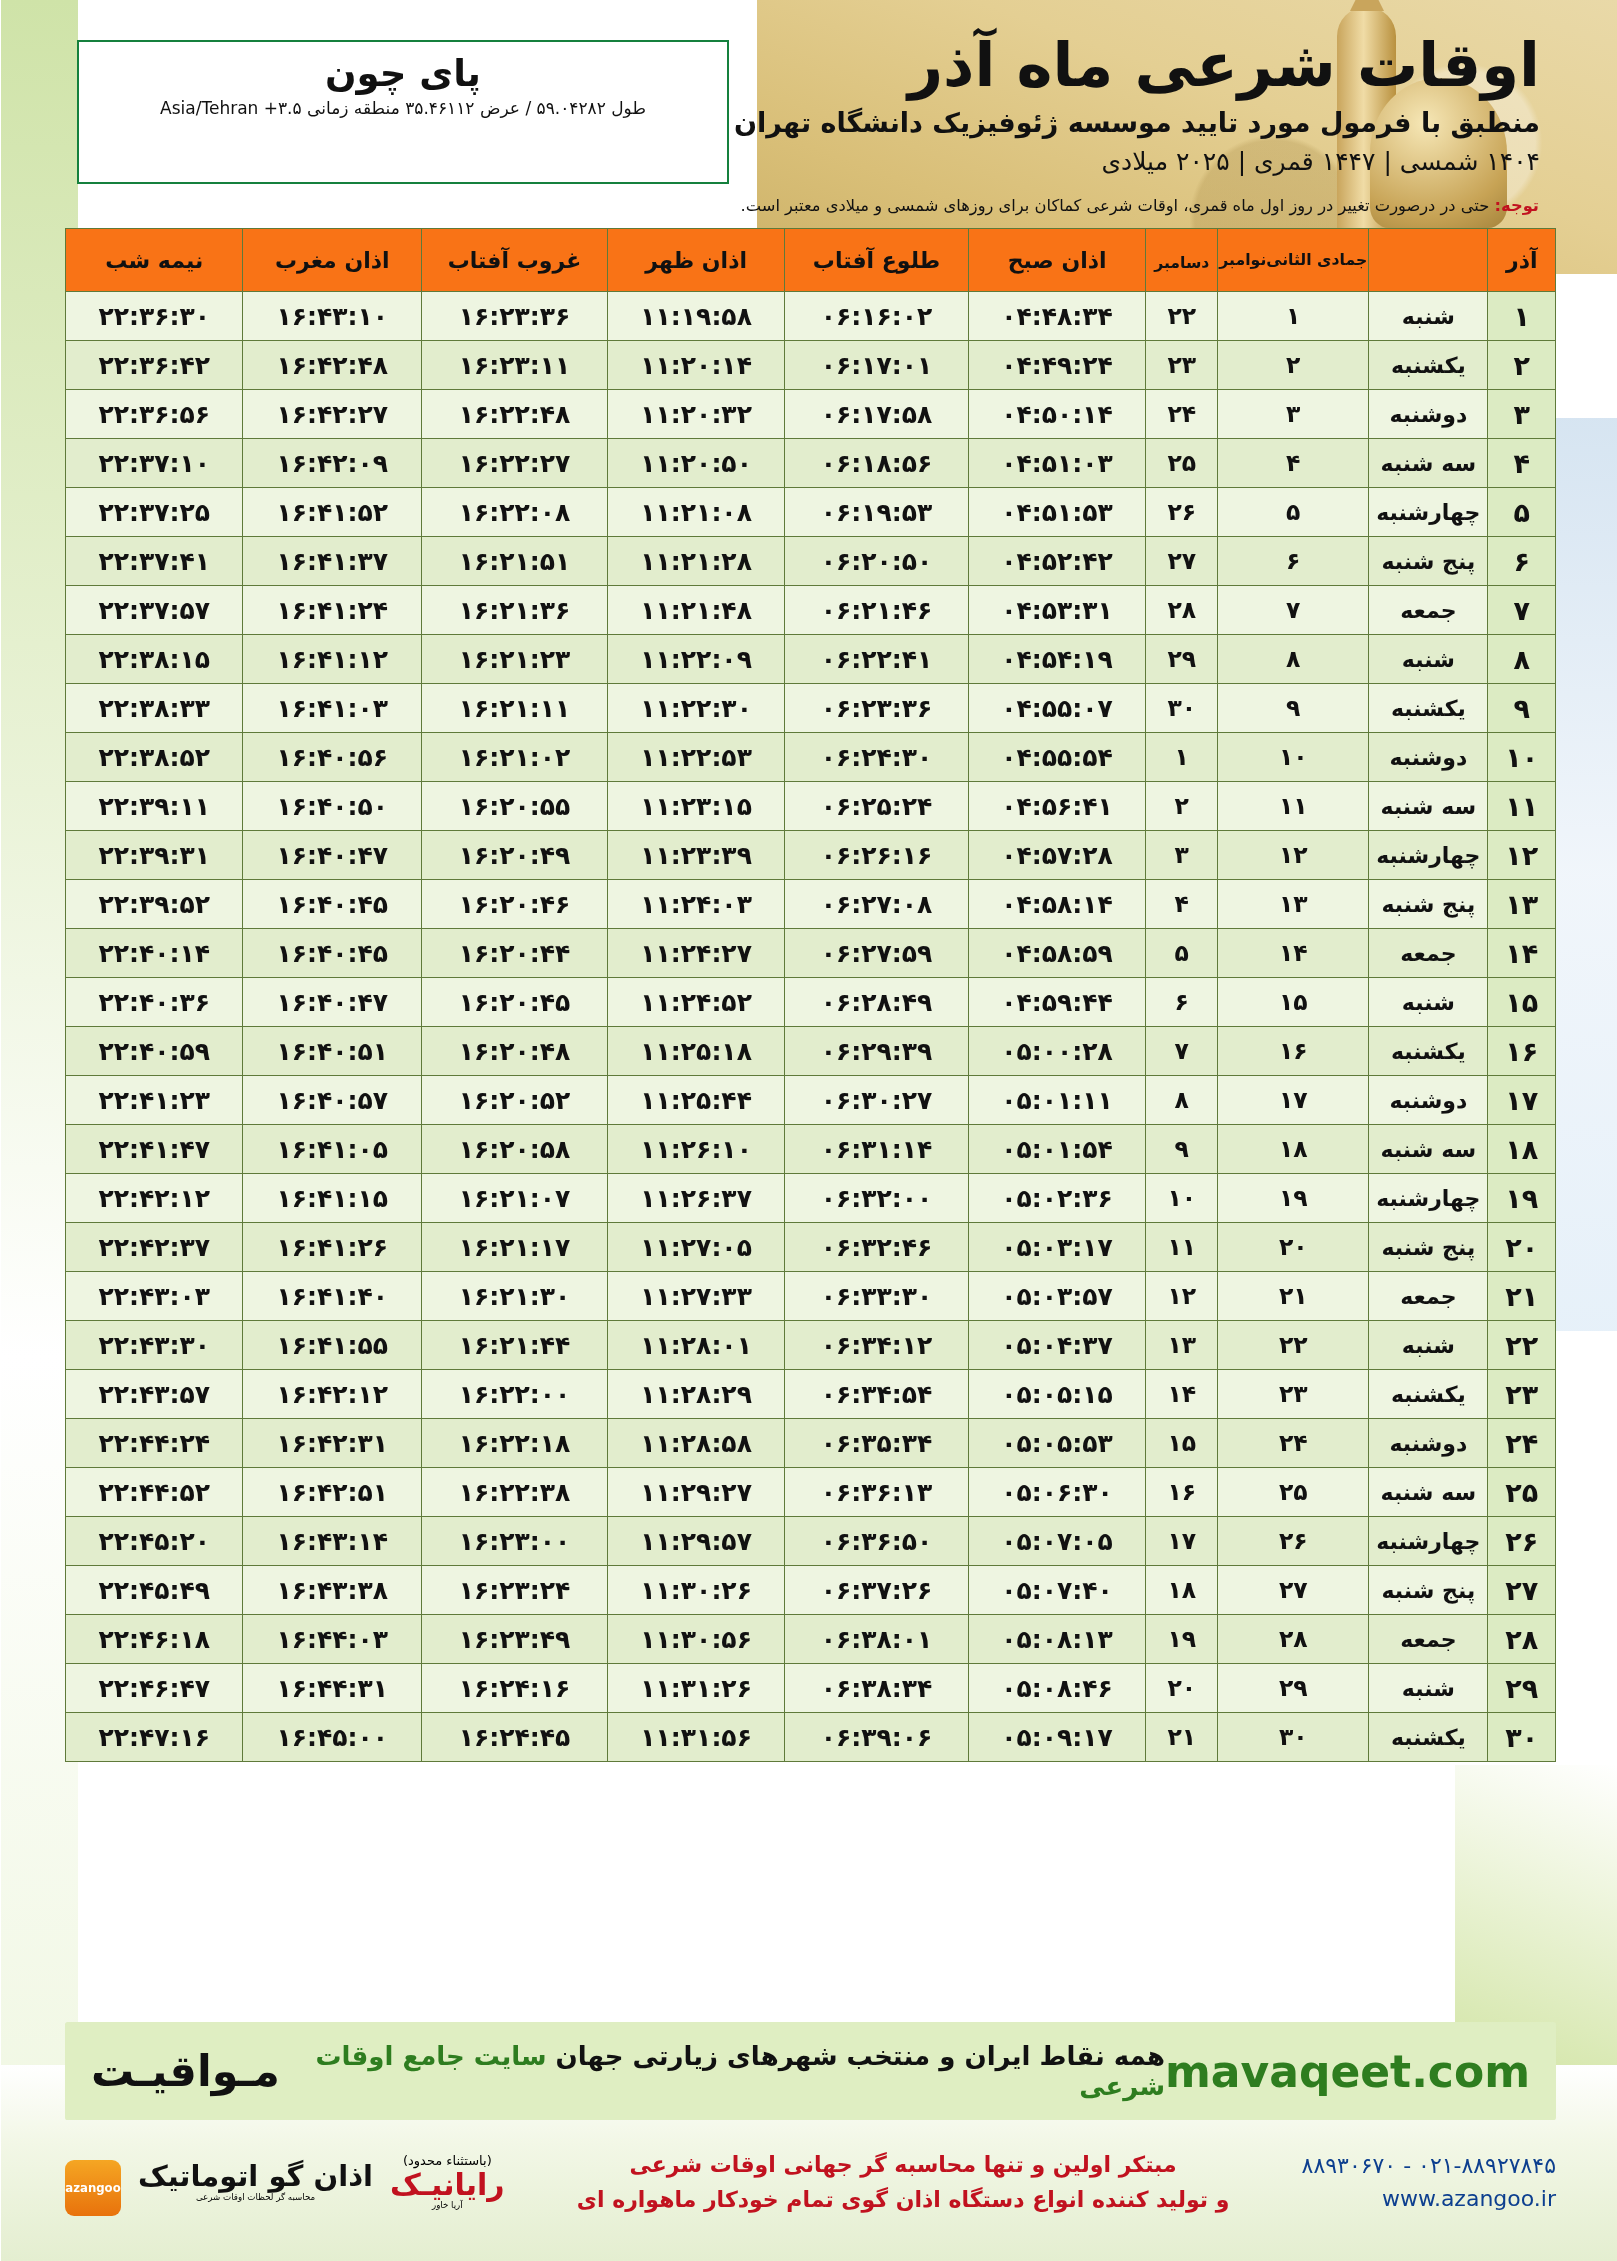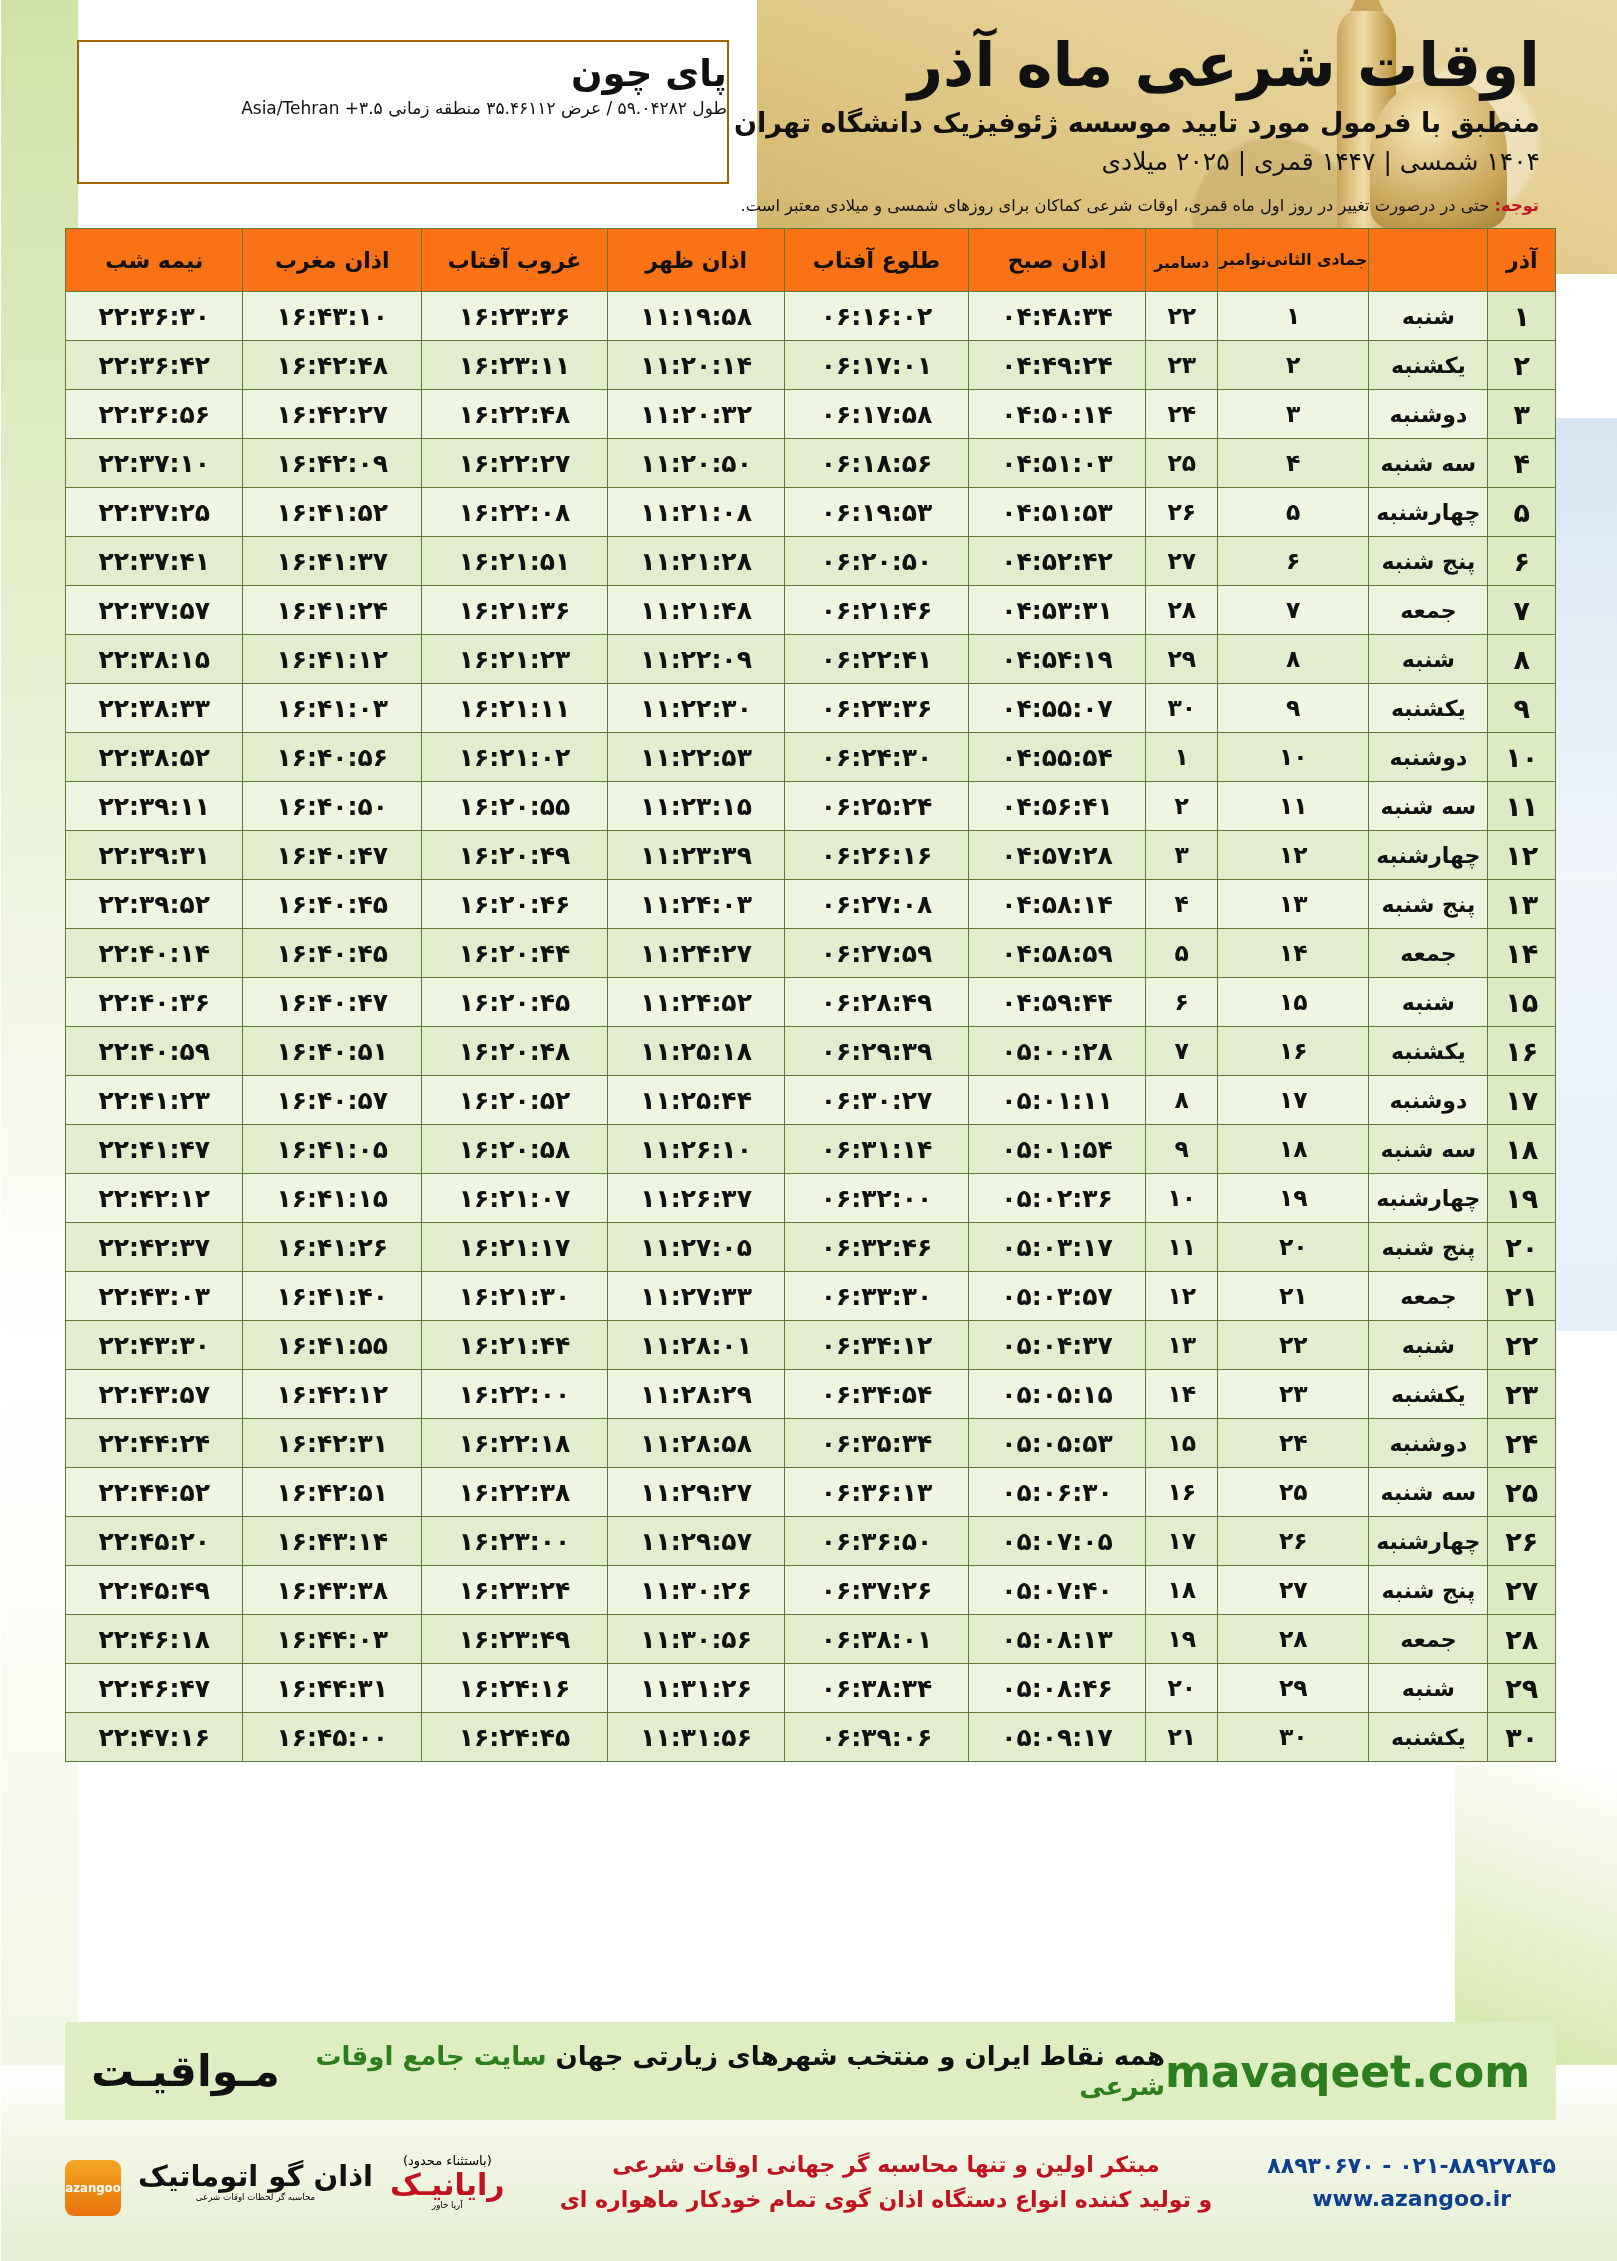--- a/index.html
+++ b/index.html
@@ -48,22 +48,22 @@
     position:absolute; right:0; bottom:0; width:163px; height:496px;
     background:linear-gradient(200deg, rgba(210,230,170,.0) 0%, #d6e7ad 60%, #c6dd95 100%);
   }
   .bg-blue-corner{
     position:absolute; right:0; top:418px; width:85px; height:913px;
     background:linear-gradient(180deg,#cfe0ef 0%, #eef4fa 50%, #e2eef8 100%);
     opacity:.85;
   }
   .location-box{
     position:absolute; left:77px; top:40px; width:652px; height:144px;
-    border:2px solid #a16207; background:rgba(255,255,255,.92);
-    box-sizing:border-box; text-align:right;
+    border:2px solid #15803d; background:rgba(255,255,255,.92);
+    box-sizing:border-box; text-align:center;
   }
   .loc-city{ font-size:37px; font-weight:bold; color:#111; margin-top:10.4px; letter-spacing:0.7px;}
   .loc-sub{ font-size:22px; color:#111; margin-top:6.5px;}
   .loc-geo{ font-size:17px; color:#111; margin-top:3px;}
 
   .title-wrap{
     position:absolute; right:78px; top:33px; width:848px; text-align:right;
   }
   .main-title{ font-size:61px; font-weight:bold; color:#111; line-height:1.05;}
   .sub-title{ font-size:27px; font-weight:bold; color:#111; margin-top:10.4px;}
@@ -122,21 +122,21 @@
   }
   .site-name{ font-size:44px; font-weight:bold; color:#2e7d1f; }
   .footer-fa{ font-size:26px; color:#111; font-weight:bold;}
   .footer-fa .green{ color:#2e7d1f;}
   .brand-mavaqeet{ font-size:43px; font-weight:bold; color:#111;}
 
   .footer-bottom{
     position:absolute; left:65px; top:2133px; width:1491px; height:98px;
     display:flex; align-items:center; justify-content:space-between;
   }
-  .phone-block{ text-align:center; font-size:22px; color:#0d3f8f; font-weight:bold; line-height:1.5;}
+  .phone-block{ text-align:right; font-size:22px; color:#0d3f8f; font-weight:normal; line-height:1.5;}
   .red-text{ text-align:center; font-size:22px; color:#c1121f; font-weight:bold; line-height:1.6;}
   .logo-row{ display:flex; align-items:center; gap:17px;}
   .logo-box{ display:flex; flex-direction:column; align-items:center; line-height:1.1;}
   .logo-rayaneek{ font-size:30px; font-weight:bold; color:#c1121f;}
   .logo-azangoo{ font-size:29px; font-weight:bold; color:#111;}
   .flame{
     width:56px;height:56px;border-radius:9px;
     background:linear-gradient(180deg,#f5a623,#e8720c);
     display:flex;align-items:center;justify-content:center;
     color:#fff;font-size:27px;font-weight:bold;margin-top:12px;

